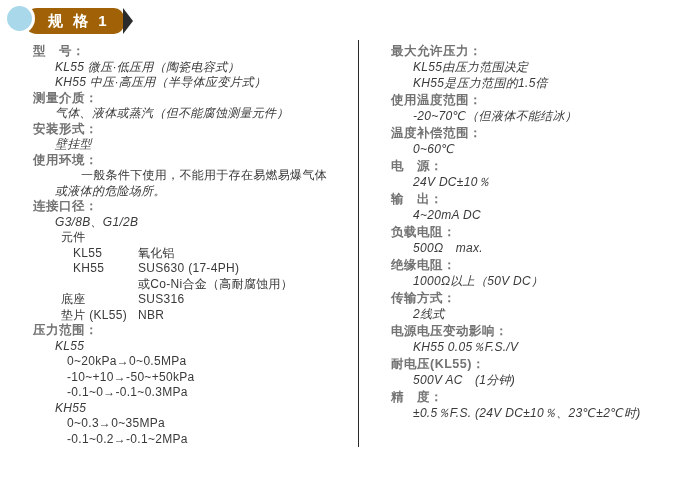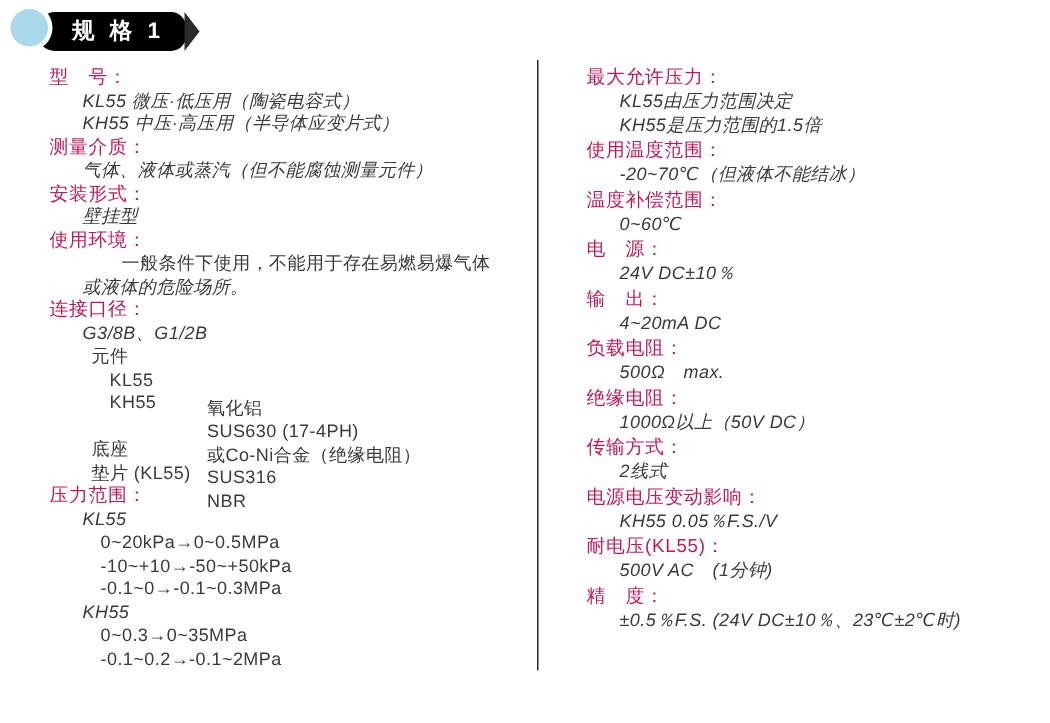--- a/index.html
+++ b/index.html
@@ -45,44 +45,44 @@
     display:flex;align-items:stretch;
   }
   .col{box-sizing:border-box;}
   .col.left{width:358px;padding:4px 6px 0 33px;}
   .divider{width:1px;background:#2a2a2a;}
   .col.right{flex:1;padding:3px 4px 0 32px;}
 
   .section{margin:0;}
   .col.right .section{margin-bottom:1px;}
   .heading{
-    font-weight:normal;color:#be185d;
+    font-weight:bold;color:#737373;
     font-size:12.5px;line-height:15.5px;
     letter-spacing:0.5px;white-space:nowrap;
   }
   .col.right .heading{line-height:16px;}
   .line{
     font-size:12px;line-height:15.5px;
     color:#3a3a3a;letter-spacing:0.3px;white-space:nowrap;
   }
   .col.right .line{line-height:16px;}
   .ind-1{padding-left:22px;font-style:italic;}
   .ind-2{padding-left:28px;}
   .ind-3{padding-left:40px;}
   .ind-4{padding-left:34px;}
   .ind-5{padding-left:48px;}
   .row{position:relative;}
-  .row .val{position:absolute;left:105px;top:0;margin-top:19px;}
+  .row .val{position:absolute;left:105px;top:0;}
 </style>
 </head>
 <body>
 
 <div class="page">
   <div class="header">
-    <div class="banner" style="background: #000000;">
+    <div class="banner" style="background: #a16207;">
       <span>规 格 1</span>
     </div>
     <div class="bullet" style="background: rgb(168, 216, 234);"></div>
   </div>
 
   <div class="columns">
     <div class="col left" id="col-left">
         <div class="section">
           <div class="heading">型　号：</div>
           <div class="line ind-1">KL55 微压·低压用（陶瓷电容式）</div>
@@ -102,21 +102,21 @@
           <div class="line ind-1">或液体的危险场所。</div>
         </div>
         <div class="section">
           <div class="heading">连接口径：</div>
           <div class="line ind-1">G3/8B、G1/2B</div>
         </div>
         <div class="section">
           <div class="line ind-2">元件</div>
           <div class="line row"><span class="lbl ind-3" style="display: inline-block;">KL55</span><span class="val">氧化铝</span></div>
           <div class="line row"><span class="lbl ind-3" style="display: inline-block;">KH55</span><span class="val">SUS630 (17-4PH)</span></div>
-          <div class="line row"><span class="lbl ind-3" style="display: inline-block;"></span><span class="val">或Co-Ni合金（绝缘电阻）</span></div>
+          <div class="line row"><span class="lbl ind-3" style="display: inline-block;"></span><span class="val">或Co-Ni合金（高耐腐蚀用）</span></div>
           <div class="line row"><span class="lbl ind-2" style="display: inline-block;">底座</span><span class="val">SUS316</span></div>
           <div class="line row"><span class="lbl ind-2" style="display: inline-block;">垫片 (KL55)</span><span class="val">NBR</span></div>
         </div>
         <div class="section">
           <div class="heading">压力范围：</div>
           <div class="line ind-1">KL55</div>
           <div class="line ind-4">0~20kPa→0~0.5MPa</div>
           <div class="line ind-4">-10~+10→-50~+50kPa</div>
           <div class="line ind-4">-0.1~0→-0.1~0.3MPa</div>
           <div class="line ind-1">KH55</div>

